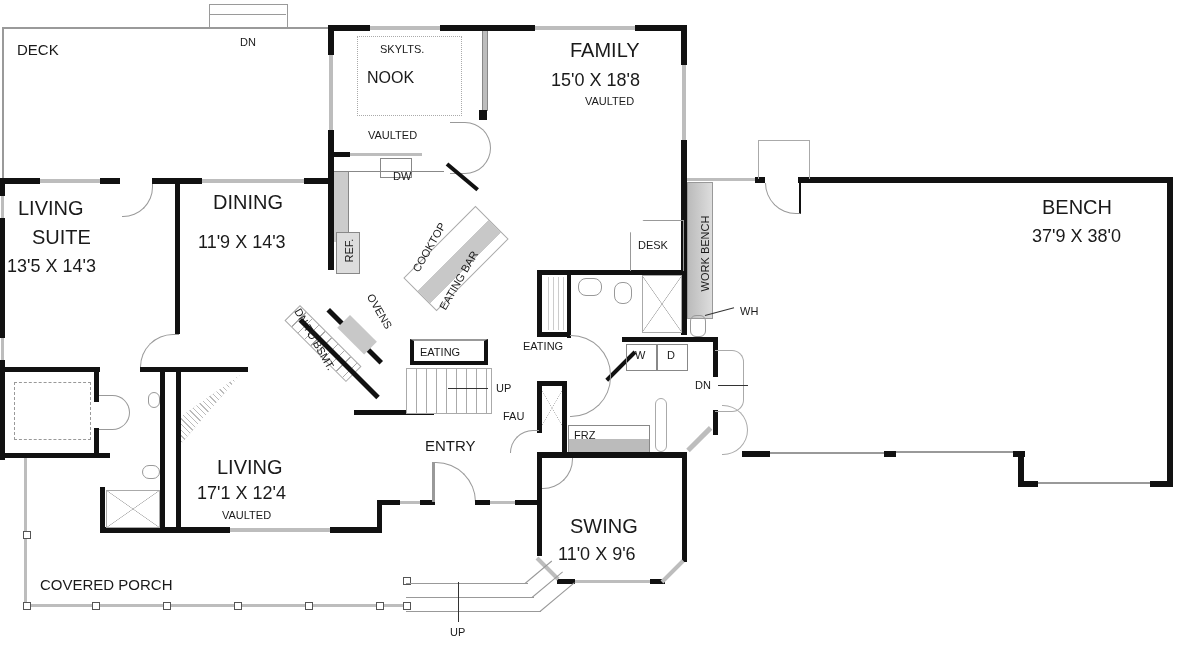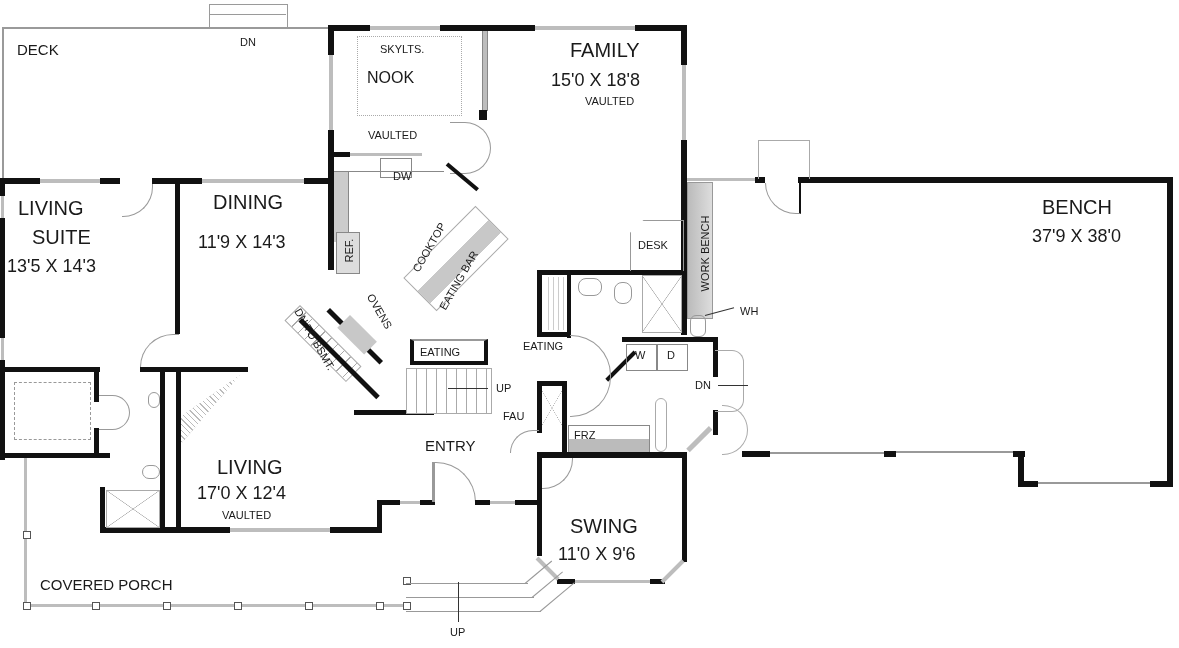--- a/index.html
+++ b/index.html
@@ -216,21 +216,21 @@
   <span class="lbl xs" style="left:523px;top:341px;">EATING</span>
   <span class="lbl xs" style="left:635px;top:350px;">W</span>
   <span class="lbl xs" style="left:667px;top:350px;">D</span>
   <span class="lbl xs" style="left:695px;top:380px;">DN</span>
   <span class="lbl xs" style="left:503px;top:411px;">FAU</span>
   <span class="lbl xs" style="left:574px;top:430px;">FRZ</span>
 
   <span class="lbl" style="left:425px;top:438px;font-size:15px;">ENTRY</span>
 
   <span class="lbl big" style="left:217px;top:457px;">LIVING</span>
-  <span class="lbl dim" style="left:197px;top:484px;">17'0 X 12'4</span>
+  <span class="lbl dim" style="left:197px;top:484px;">17'1 X 12'4</span>
   <span class="lbl xs" style="left:222px;top:510px;">VAULTED</span>
 
   <span class="lbl big" style="left:570px;top:516px;">SWING</span>
   <span class="lbl dim" style="left:558px;top:545px;">11'0 X 9'6</span>
 
   <span class="lbl big" style="left:1042px;top:197px;">BENCH</span>
   <span class="lbl dim" style="left:1032px;top:227px;">37'9 X 38'0</span>
 
   <span class="lbl" style="left:40px;top:577px;font-size:15px;">COVERED PORCH</span>
   <span class="lbl xs" style="left:450px;top:627px;">UP</span>

